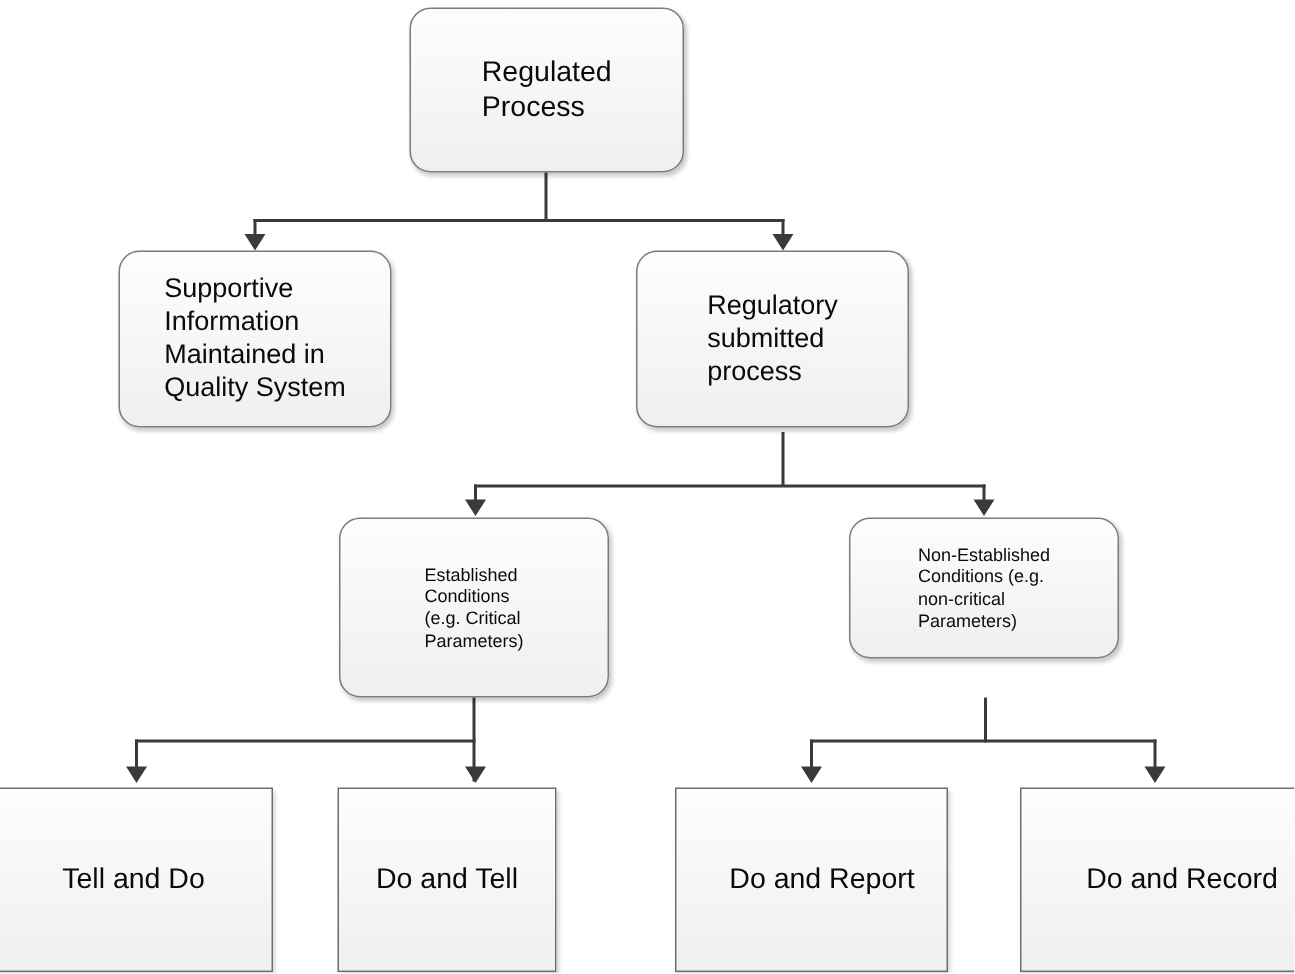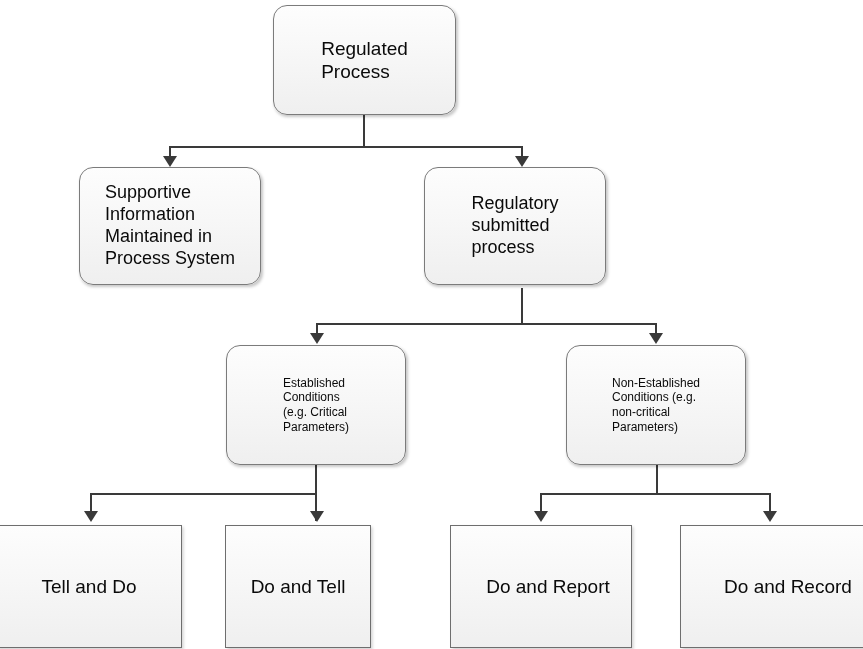--- a/index.html
+++ b/index.html
@@ -95,37 +95,37 @@
 
   <div class="node rounded t-19" style="left:273px; top:5px; width:183px; height:110px;">
     <span class="label">Regulated
 Process</span>
   </div>
 
   <div class="node rounded t-18" style="left:79px; top:167px; width:182px; height:118px;">
     <span class="label">Supportive
 Information
 Maintained in
-Process System</span>
+Quality System</span>
   </div>
 
   <div class="node rounded t-18" style="left:424px; top:167px; width:182px; height:118px;">
     <span class="label">Regulatory
 submitted
 process</span>
   </div>
 
   <div class="node rounded t-17" style="left:226px; top:345px; width:180px; height:120px;">
     <span class="label">Established
 Conditions
 (e.g. Critical
 Parameters)</span>
   </div>
 
-  <div class="node rounded t-17" style="left:566px; top:345px; width:180px; height:120px;">
+  <div class="node rounded t-17" style="left:566px; top:345px; width:180px; height:94px;">
     <span class="label">Non-Established
 Conditions (e.g.
 non-critical
 Parameters)</span>
   </div>
 
   <div class="node sharp t-19" style="left:-4px; top:525px; width:186px; height:123px;">
     <span class="label">Tell and Do</span>
   </div>
 

